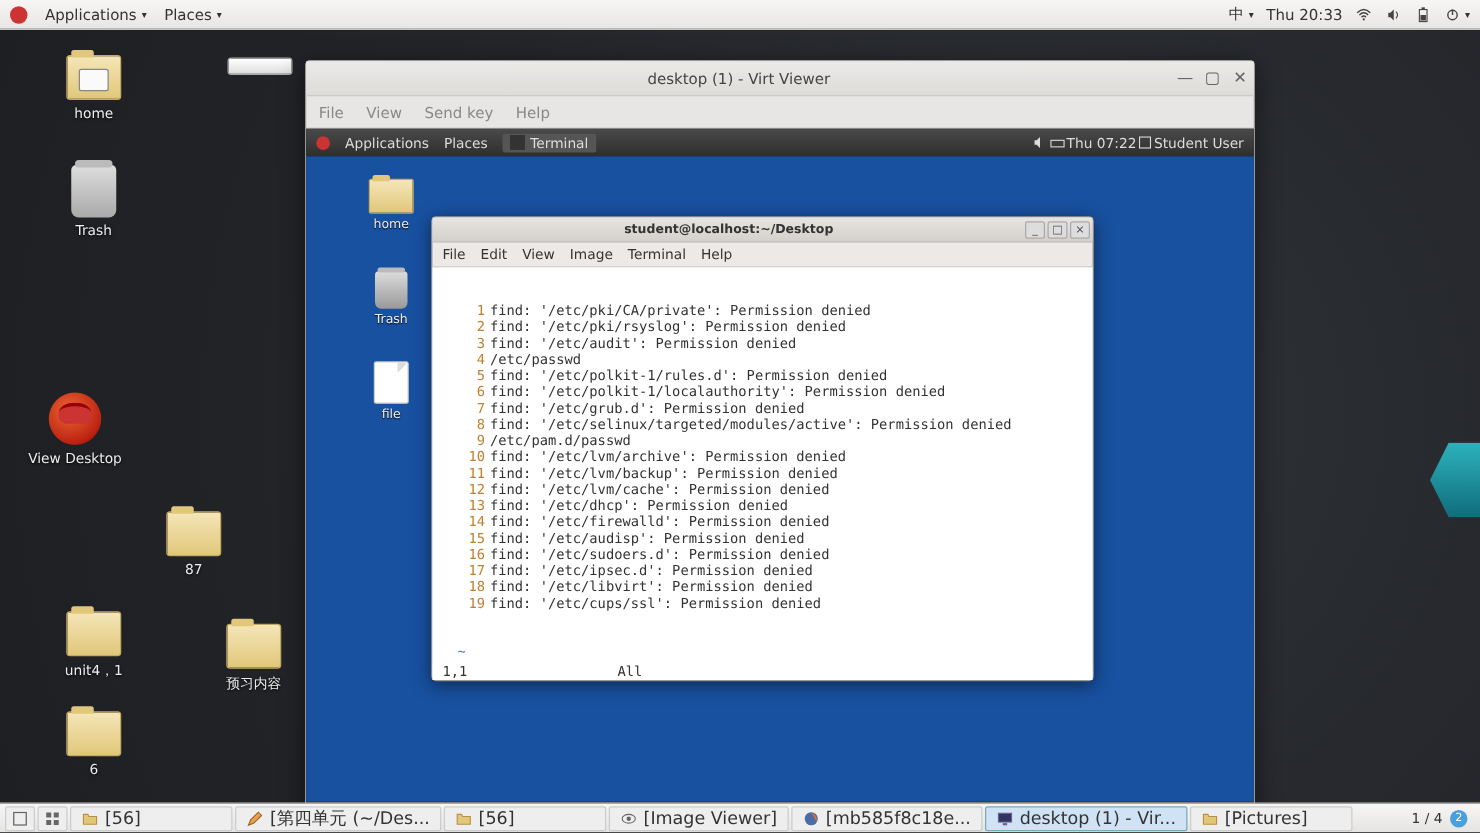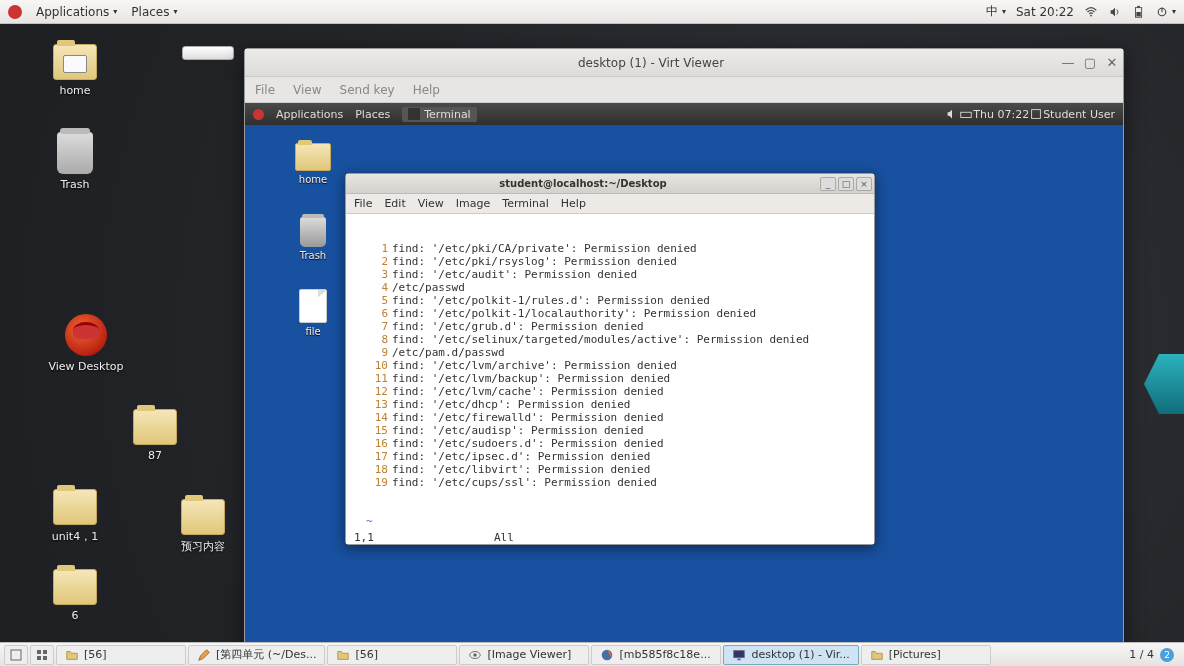--- a/index.html
+++ b/index.html
@@ -22,21 +22,21 @@
 .dicon .folder { width: 44px; height: 36px; margin: 0 auto 4px; background: linear-gradient(#f5e6b8,#e0c77a); border-radius: 3px; position: relative; border: 1px solid #c4a960; }
 .dicon .folder:before { content:""; position:absolute; top:-5px; left:3px; width:18px; height:6px; background:#e0c77a; border-radius:2px 2px 0 0; }
 .dicon .home-glyph:after { content:""; position:absolute; top:10px; left:50%; transform:translateX(-50%); width:22px; height:16px; border:1px solid #888; background:#fafafa; border-radius:2px; }
 .dicon .trash { width: 36px; height: 42px; margin: 0 auto 4px; background: linear-gradient(#ddd,#aaa); border-radius: 4px 4px 6px 6px; position:relative; }
 .dicon .trash:before { content:""; position:absolute; top:-4px; left:3px; right:3px; height:6px; background:#bbb; border-radius:3px; }
 .dicon .drive { width: 52px; height: 14px; margin: 0 auto 4px; background: linear-gradient(#fff,#ddd); border-radius: 3px; border:1px solid #aaa; }
 .dicon .redhat { width:42px; height:42px; margin:0 auto 4px; border-radius:50%; background: radial-gradient(circle at 40% 35%, #e63 0%, #b21 70%, #600 100%); position:relative; }
 .dicon .redhat:after { content:""; position:absolute; top:8px; left:8px; right:8px; height:14px; background:#c33; border-radius:50% 50% 30% 30%; border-top:3px solid #900; }
 
 
-.vv-win { position: absolute; top: 24px; left: 244px; width: 880px; height: 616px; background: #e8e6e4; border: 1px solid #999; border-radius: 4px 4px 0 0; box-shadow: 0 4px 20px rgba(0,0,0,.5); display:flex; flex-direction:column; }
+.vv-win { position: absolute; top: 24px; left: 244px; width: 760px; height: 616px; background: #e8e6e4; border: 1px solid #999; border-radius: 4px 4px 0 0; box-shadow: 0 4px 20px rgba(0,0,0,.5); display:flex; flex-direction:column; }
 .vv-title { height: 28px; background: linear-gradient(#eceae8,#dedcd9); border-bottom:1px solid #ccc; display:flex; align-items:center; color:#444; }
 .vv-title .t { flex:1; text-align:center; font-size:12px; }
 .vv-title .winbtn { width:22px; text-align:center; color:#666; font-size:13px; cursor:pointer; }
 .vv-menu { height: 26px; display:flex; gap:18px; align-items:center; padding:0 10px; color:#888; border-bottom:1px solid #ccc; }
 
 
 .guest { flex:1; background:#000; position:relative; display:flex; flex-direction:column; }
 .guest-panel { position:absolute; top:0; left:0; right:0; height:22px; background: linear-gradient(#4a4a4a,#2e2e2e); color:#ddd; display:flex; align-items:center; padding:0 8px; font-size:11px; }
 .guest-panel .left { display:flex; gap:12px; align-items:center; }
 .guest-panel .right { margin-left:auto; display:flex; gap:0; align-items:center; }
@@ -69,21 +69,21 @@
 .term-status .pct { }
 
 
 .guest-task { position:absolute; bottom:0; left:0; right:0; height:22px; background:linear-gradient(#4a4a4a,#2e2e2e); display:flex; align-items:center; padding:0 6px; color:#ccc; font-size:10px; }
 .guest-task .btn { background:#666; border:1px solid #888; padding:1px 8px; display:flex; align-items:center; gap:4px; border-radius:2px; }
 .guest-task .right { margin-left:auto; display:flex; gap:6px; align-items:center; }
 .ws-badge { width:14px; height:14px; border-radius:50%; background:#5aa4e0; color:#fff; font-size:9px; text-align:center; line-height:14px; }
 
 
 .outer-task { position:absolute; bottom:0; left:0; right:0; height:24px; background:linear-gradient(#f7f6f5,#e6e4e2); border-top:1px solid #bbb; display:flex; align-items:center; padding:0 4px; gap:2px; }
-.tbtn { height:20px; border:1px solid #ccc; background:#eee; padding:0 8px; display:flex; align-items:center; gap:5px; font-size:11px; color:#333; border-radius:2px; min-width:130px; }
+.tbtn { height:20px; border:1px solid #ccc; background:#eee; padding:0 8px; display:flex; align-items:center; gap:5px; font-size:14px; color:#333; border-radius:2px; min-width:130px; }
 .tbtn.sq { min-width:20px; width:24px; padding:0; justify-content:center; }
 .tbtn.active { background:#cfe3f4; border-color:#7ab; }
 .tbtn .ic { width:14px; height:14px; display:inline-flex; align-items:center; justify-content:center; }
 .outer-task .right { margin-left:auto; display:flex; gap:6px; align-items:center; padding-right:6px; }
 
 .sys-ic { width:14px; height:14px; display:inline-block; }
 </style>
 </head>
 <body>
 
@@ -97,21 +97,21 @@
     <span class="menu-item">
         <span>Places</span> 
         <span class="tri">▾</span>
       </span>
   </div>
   <div class="right">
     <span class="menu-item">
         <span>中</span> 
         <span class="tri">▾</span>
       </span>
-    <span>Sat 20:22</span>
+    <span>Thu 20:33</span>
     <span class="sys-ic"><svg viewBox="0 0 16 16">
           <path d="M2 6 Q8 0 14 6 M4 8 Q8 4 12 8 M6 10 Q8 8 10 10" stroke="#444" fill="none" stroke-width="1.3"></path>
           <circle cx="8" cy="12" r="1" fill="#444"></circle>
         </svg></span>
     <span class="sys-ic"><svg viewBox="0 0 16 16">
           <path d="M3 6h2l3-3v10l-3-3H3z" fill="#444"></path>
           <path d="M10 5q3 3 0 6" stroke="#444" fill="none"></path>
         </svg></span>
     <span class="sys-ic"><svg viewBox="0 0 16 16">
           <rect x="4" y="3" width="7" height="11" stroke="#444" fill="none"></rect>
@@ -135,21 +135,21 @@
     <div class="folder home-glyph"></div>
     <div>home</div>
   </div>
   <div class="dicon" style="top:22px; left:168px">
     <div class="drive"></div>
   </div>
   <div class="dicon" style="top:108px; left:35px">
     <div class="trash"></div>
     <div>Trash</div>
   </div>
-  <div class="dicon" style="top:290px; left:46px">
+  <div class="dicon" style="top:290px; left:20px">
     <div class="redhat"></div>
     <div>View Desktop</div>
   </div>
   <div class="dicon" style="top:385px; left:115px">
     <div class="folder"></div>
     <div>87</div>
   </div>
   <div class="dicon" style="top:465px; left:35px">
     <div class="folder"></div>
     <div>unit4，1</div>

